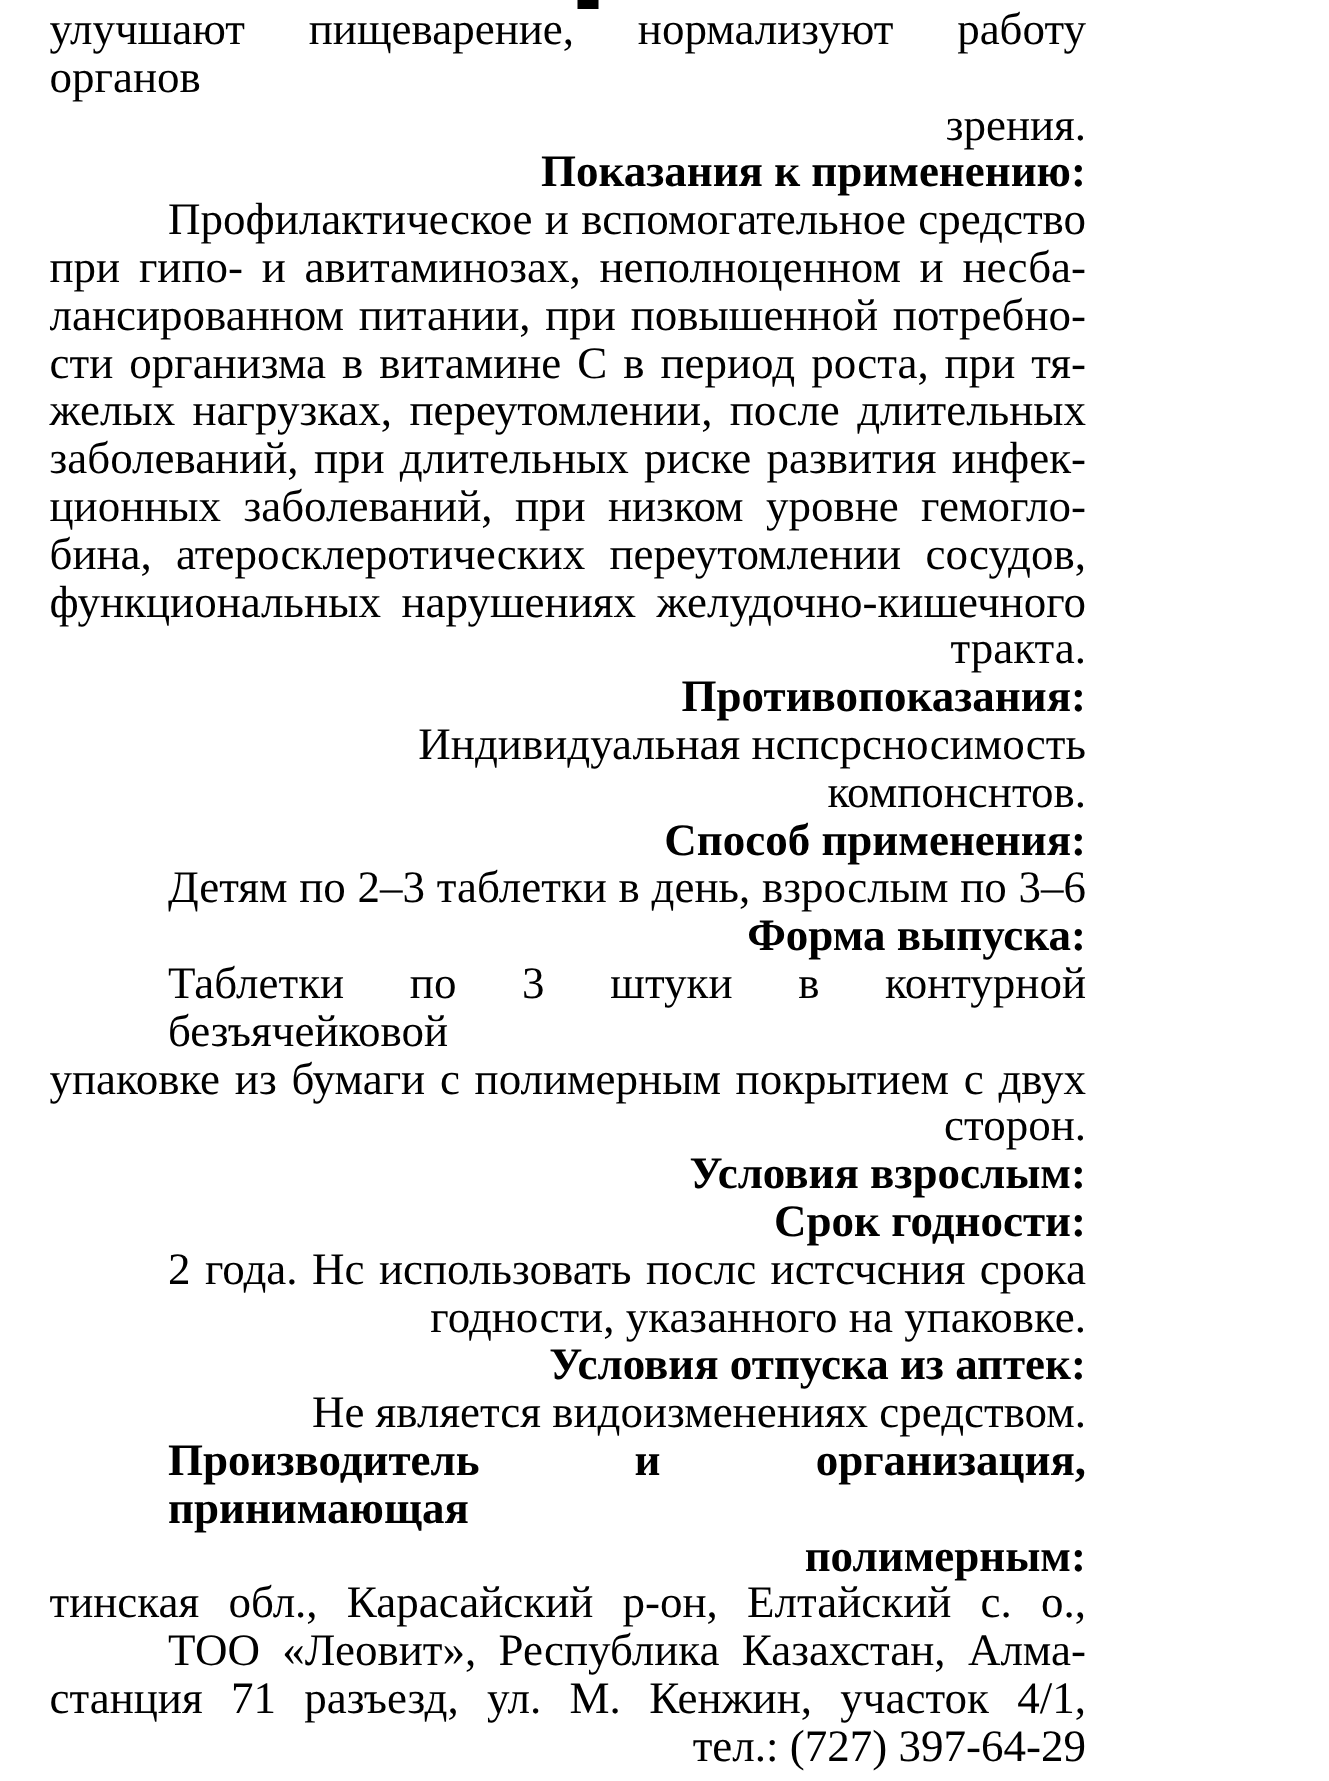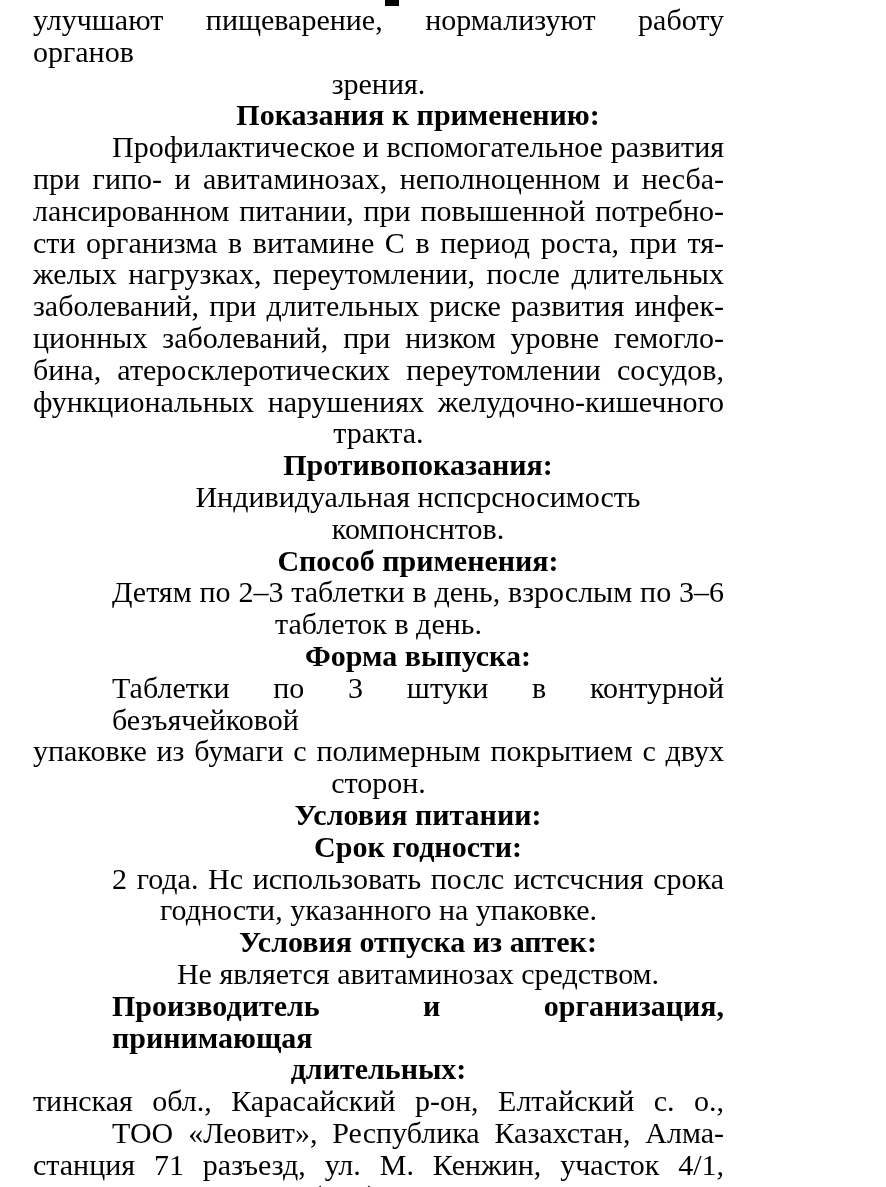--- a/index.html
+++ b/index.html
@@ -15,21 +15,21 @@
     padding: 4px 38px 0 33px;
     background: #ffffff;
     color: #000000;
     font-family: "Liberation Serif", "DejaVu Serif", serif;
     overflow: hidden;
   }
   .block { margin: 0; }
   .line {
     font-size: 30px;
     line-height: 31.8px;
-    text-align: center;
+    text-align: right;
     white-space: normal;
   }
   .line.just {
     text-align: justify;
     text-align-last: justify;
     text-justify: inter-word;
   }
   .line.ind { padding-left: 79px; }
   .heading .line { font-weight: 700; }
   .cutoff-fragment {
@@ -48,21 +48,21 @@
   <div class="cutoff-fragment"></div>
   <div id="doc-root">
       <div class="block paragraph">
         <div class="line just">улучшают пищеварение, нормализуют работу органов</div>
         <div class="line">зрения.</div>
       </div>
       <div class="block heading">
         <div class="line ind">Показания к применению:</div>
       </div>
       <div class="block paragraph">
-        <div class="line just ind">Профилактическое и вспомогательное развития</div>
+        <div class="line just ind">Профилактическое и вспомогательное средство</div>
         <div class="line just">при гипо- и авитаминозах, неполноценном и несба-</div>
         <div class="line just">лансированном питании, при повышенной потребно-</div>
         <div class="line just">сти организма в витамине С в период роста, при тя-</div>
         <div class="line just">желых нагрузках, переутомлении, после длительных</div>
         <div class="line just">заболеваний, при длительных риске развития инфек-</div>
         <div class="line just">ционных заболеваний, при низком уровне гемогло-</div>
         <div class="line just">бина, атеросклеротических переутомлении сосудов,</div>
         <div class="line just">функциональных нарушениях желудочно-кишечного</div>
         <div class="line">тракта.</div>
       </div>
@@ -70,49 +70,48 @@
         <div class="line ind">Противопоказания:</div>
       </div>
       <div class="block paragraph">
         <div class="line ind">Индивидуальная нспсрсносимость компонснтов.</div>
       </div>
       <div class="block heading">
         <div class="line ind">Способ применения:</div>
       </div>
       <div class="block paragraph">
         <div class="line just ind">Детям по 2–3 таблетки в день, взрослым по 3–6</div>
-        <div class="line">таблеток в день.</div>
       </div>
       <div class="block heading">
         <div class="line ind">Форма выпуска:</div>
       </div>
       <div class="block paragraph">
         <div class="line just ind">Таблетки по 3 штуки в контурной безъячейковой</div>
         <div class="line just">упаковке из бумаги с полимерным покрытием с двух</div>
         <div class="line">сторон.</div>
       </div>
       <div class="block heading">
-        <div class="line ind">Условия питании:</div>
+        <div class="line ind">Условия взрослым:</div>
       </div>
       <div class="block heading">
         <div class="line ind">Срок годности:</div>
       </div>
       <div class="block paragraph">
         <div class="line just ind">2 года. Нс использовать послс истсчсния срока</div>
         <div class="line">годности, указанного на упаковке.</div>
       </div>
       <div class="block heading">
         <div class="line ind">Условия отпуска из аптек:</div>
       </div>
       <div class="block paragraph">
-        <div class="line ind">Не является авитаминозах средством.</div>
+        <div class="line ind">Не является видоизменениях средством.</div>
       </div>
       <div class="block heading">
         <div class="line just ind">Производитель и организация, принимающая</div>
-        <div class="line">длительных:</div>
+        <div class="line">полимерным:</div>
       </div>
       <div class="block paragraph">
         <div class="line just">тинская обл., Карасайский р-он, Елтайский с. о.,</div>
         <div class="line just ind">ТОО «Леовит», Республика Казахстан, Алма-</div>
         <div class="line just">станция 71 разъезд, ул. М. Кенжин, участок 4/1,</div>
         <div class="line">тел.: (727) 397-64-29</div>
       </div>
     </div>
 </div>
 

